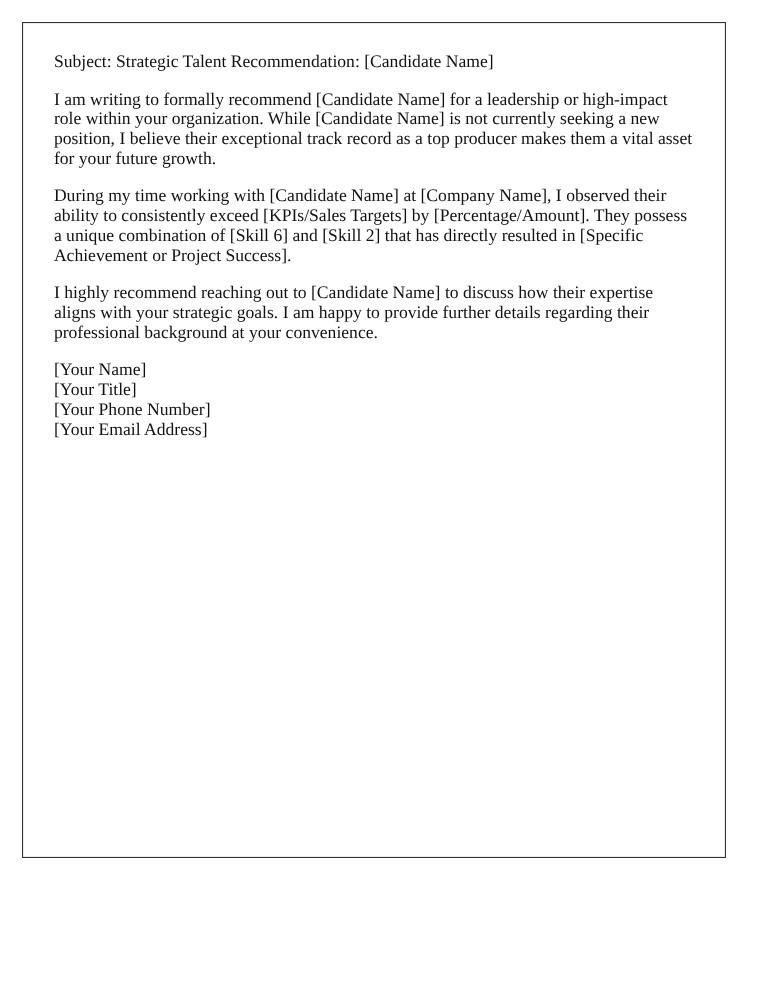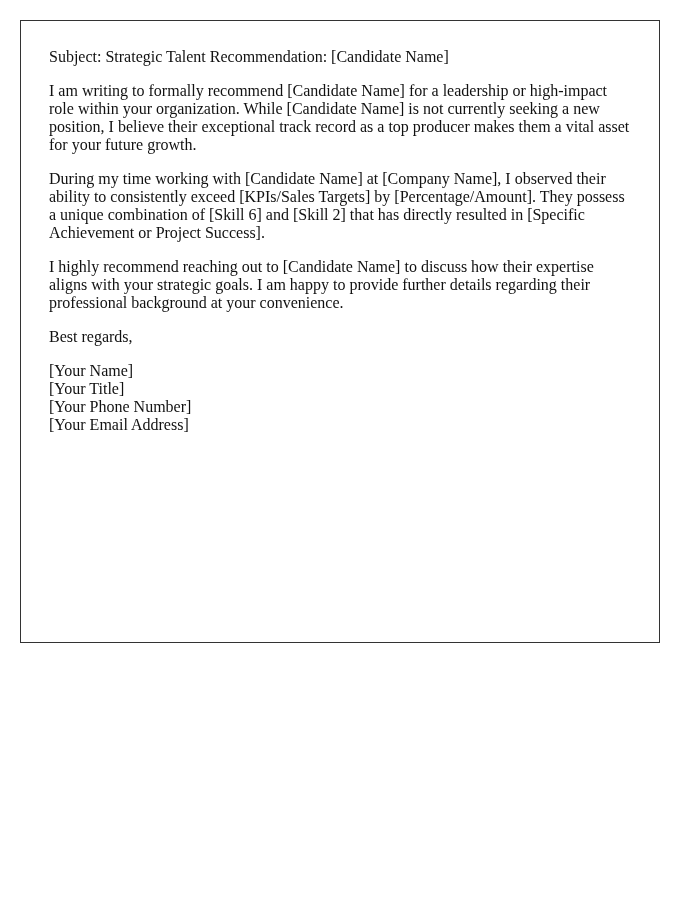--- a/index.html
+++ b/index.html
@@ -14,21 +14,21 @@
       font-family: "Liberation Serif", "DejaVu Serif", serif;
       font-size: 16px;
       line-height: 18px;
       color: #111111;
     }
     .letter {
       position: absolute;
       left: 20px;
       top: 20px;
       width: 640px;
-      height: 623px;
+      height: 760px;
       border: 1px solid #333333;
       box-sizing: border-box;
       padding: 27px 28px 0 28px;
     }
     .letter p {
       margin: 0 0 16px 0;
     }
     .letter ul {
       margin: 0 0 16px 0;
       padding-left: 40px;
@@ -44,20 +44,19 @@
     }
   </style>
 </head>
 <body>
 
 <div class="letter">
   <p>Subject: Strategic Talent Recommendation: [Candidate Name]</p>
   <p>I am writing to formally recommend [Candidate Name] for a leadership or high-impact role within your organization. While [Candidate Name] is not currently seeking a new position, I believe their exceptional track record as a top producer makes them a vital asset for your future growth.</p>
   <p>During my time working with [Candidate Name] at [Company Name], I observed their ability to consistently exceed [KPIs/Sales Targets] by [Percentage/Amount]. They possess a unique combination of [Skill 6] and [Skill 2] that has directly resulted in [Specific Achievement or Project Success].</p>
   <p>I highly recommend reaching out to [Candidate Name] to discuss how their expertise aligns with your strategic goals. I am happy to provide further details regarding their professional background at your convenience.</p>
-  <p>Best regards,</p>
   <div class="signature">
     <div>[Your Name]</div>
     <div>[Your Title]</div>
     <div>[Your Phone Number]</div>
     <div>[Your Email Address]</div>
   </div>
 </div>
 
 </body></html>

